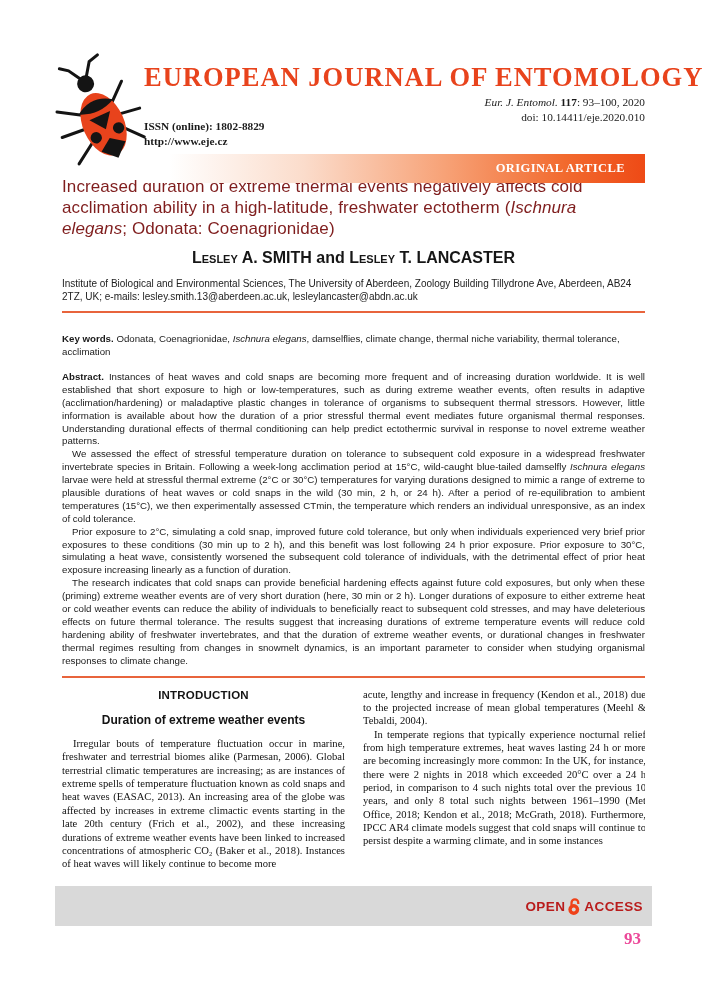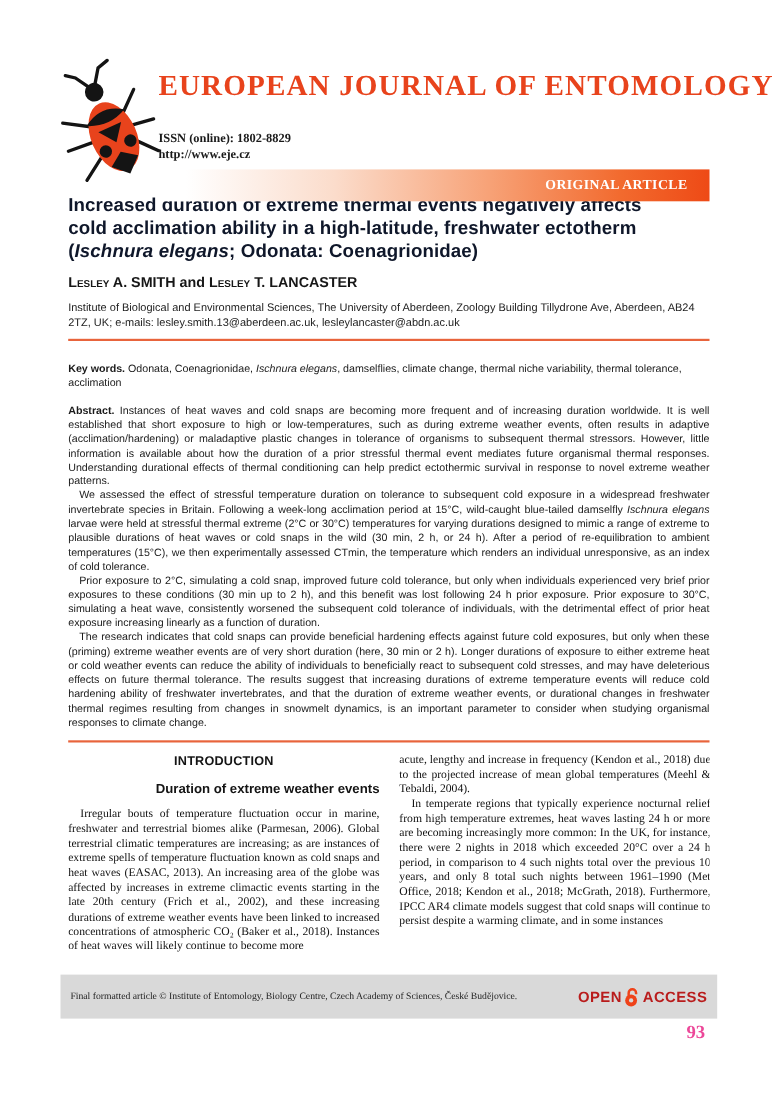--- a/index.html
+++ b/index.html
@@ -21,24 +21,24 @@
   .meta-right { text-align:right; }
   .cit-journal { font-style:italic; }
   .cit-vol { font-weight:700; }
   .type-bar { margin-top:5px; height:29px; display:flex; align-items:center; justify-content:flex-end;
     padding-right:20px;
     background:linear-gradient(90deg,#ffffff 0%,#ffffff 5%,#fbdccb 32%,#f7a277 60%,#f26a2e 84%,#ee4a16 100%); }
   .type-bar span { color:#ffffff; font-family:"Liberation Serif", serif; font-weight:700;
     font-size:12.5px; letter-spacing:0.4px; }
 
   
-  .article-title { margin-top:12px; font-size:17px; font-weight:700; line-height:1.24;
-    letter-spacing:0.1px; max-width:545px; color:#0f172a; }
+  .article-title { margin-top:12px; font-size:17px; font-weight:400; line-height:1.24;
+    letter-spacing:0.1px; max-width:545px; color:#7f1d1d; }
   .article-title .italic { font-style:italic; }
-  .authors { margin-top:10px; font-size:13px; font-weight:700; color:#161616; }
+  .authors { margin-top:10px; font-size:16px; font-weight:700; color:#161616;text-align:center; }
   .sc { font-variant:small-caps; }
   .affiliation { margin-top:10px; font-size:10px; line-height:1.3; color:#222; max-width:578px; }
   .email { color:#222; text-decoration:none; }
 
   .rule { border:0; border-top:2px solid #e8643c; margin-top:8px; }
 
   
   .keywords { margin-top:20px; font-size:9.7px; line-height:1.33; color:#1a1a1a; }
   .keywords .italic, .abstract .italic { font-style:italic; }
   .lbl { font-weight:700; }
@@ -46,21 +46,21 @@
   .abstract p + p { text-indent:10px; }
 
   
   .main-cols { display:flex; gap:18px; margin-top:10px; max-height:200px; overflow:hidden;
     font-family:"Liberation Serif", serif; font-size:10.6px; line-height:1.26;
     text-align:justify; color:#111; }
   .col { width:283px; flex:0 0 283px; }
   .intro-heading { font-family:"Liberation Sans", sans-serif; font-weight:700; font-size:11.5px;
     letter-spacing:0.2px; color:#141414; text-align:center; }
   .intro-sub { font-family:"Liberation Sans", sans-serif; font-weight:700; font-size:12px;
-    margin-top:11px; color:#141414; text-align:right; }
+    margin-top:11px; color:#141414; text-align:center; }
   .main-cols p.body { margin-top:9px; }
   .main-cols p.indent { text-indent:11px; }
   .main-cols p.cont { margin-top:0; }
 
   
   .footer { position:absolute; left:55px; width:597px; top:886px; min-height:40px;
     background:#d9d9d9; display:flex; align-items:center; justify-content:space-between;
     padding:5px 9px; }
   .license { font-family:"Liberation Serif", serif; font-size:8.8px; line-height:1.5; color:#222; }
   .oa { display:flex; align-items:center; gap:2px; font-weight:700; font-size:13.5px;
@@ -100,20 +100,24 @@
           </g>
         </svg>
       </div>
       <div class="header-main">
         <div class="journal-title">EUROPEAN JOURNAL OF ENTOMOLOGY</div>
         <div class="header-meta">
           <div class="meta-left">
             <div>ISSN (online): 1802-8829</div>
             <div>http://www.eje.cz</div>
           </div>
+          <div class="meta-right">
+            <div><span class="cit-journal">Eur. J. Entomol.</span><span class="cit-vol"> 117</span><span>: 93–100, 2020</span></div>
+            <div>doi: 10.14411/eje.2020.010</div>
+          </div>
         </div>
         <div class="type-bar">
           <span>ORIGINAL ARTICLE</span>
         </div>
       </div>
     </div>
 
     <h1 class="article-title"><span>Increased duration of extreme thermal events negatively affects cold acclimation ability in a high-latitude, freshwater ectotherm (</span><span class="italic">Ischnura elegans</span><span>; Odonata: Coenagrionidae)</span></h1>
 
     <div class="authors"><span class="sc">Lesley A. SMITH</span><span> and </span><span class="sc">Lesley T. LANCASTER</span></div>
@@ -142,21 +146,20 @@
       <div class="col">
         <p class="cont">acute, lengthy and increase in frequency (Kendon et al., 2018) due to the projected increase of mean global temperatures (Meehl &amp; Tebaldi, 2004).</p>
         <p class="cont indent">In temperate regions that typically experience nocturnal relief from high temperature extremes, heat waves lasting 24 h or more are becoming increasingly more common: In the UK, for instance, there were 2 nights in 2018 which exceeded 20°C over a 24 h period, in comparison to 4 such nights total over the previous 10 years, and only 8 total such nights between 1961–1990 (Met Office, 2018; Kendon et al., 2018; McGrath, 2018). Furthermore, IPCC AR4 climate models suggest that cold snaps will continue to persist despite a warming climate, and in some instances</p>
       </div>
     </div>
 
   </div>
 
   <div class="footer">
     <div class="license">
-      <div>Final formatted article © Institute of Entomology, Biology Centre, Czech Academy of Sciences, České Budějovice.</div>
     </div>
     <div class="oa">
       <span>OPEN</span>
       <span>
         <svg viewBox="0 0 20 24" width="15" height="19" aria-hidden="true">
           <path d="M6 11 V7 a4.5 4.5 0 0 1 9 0 v1.5" fill="none" stroke="#ef4219" stroke-width="3"></path>
           <circle cx="9" cy="16" r="7.2" fill="#ef4219"></circle>
           <circle cx="9" cy="16" r="2.6" fill="#d9d9d9"></circle>
         </svg>
       </span>

